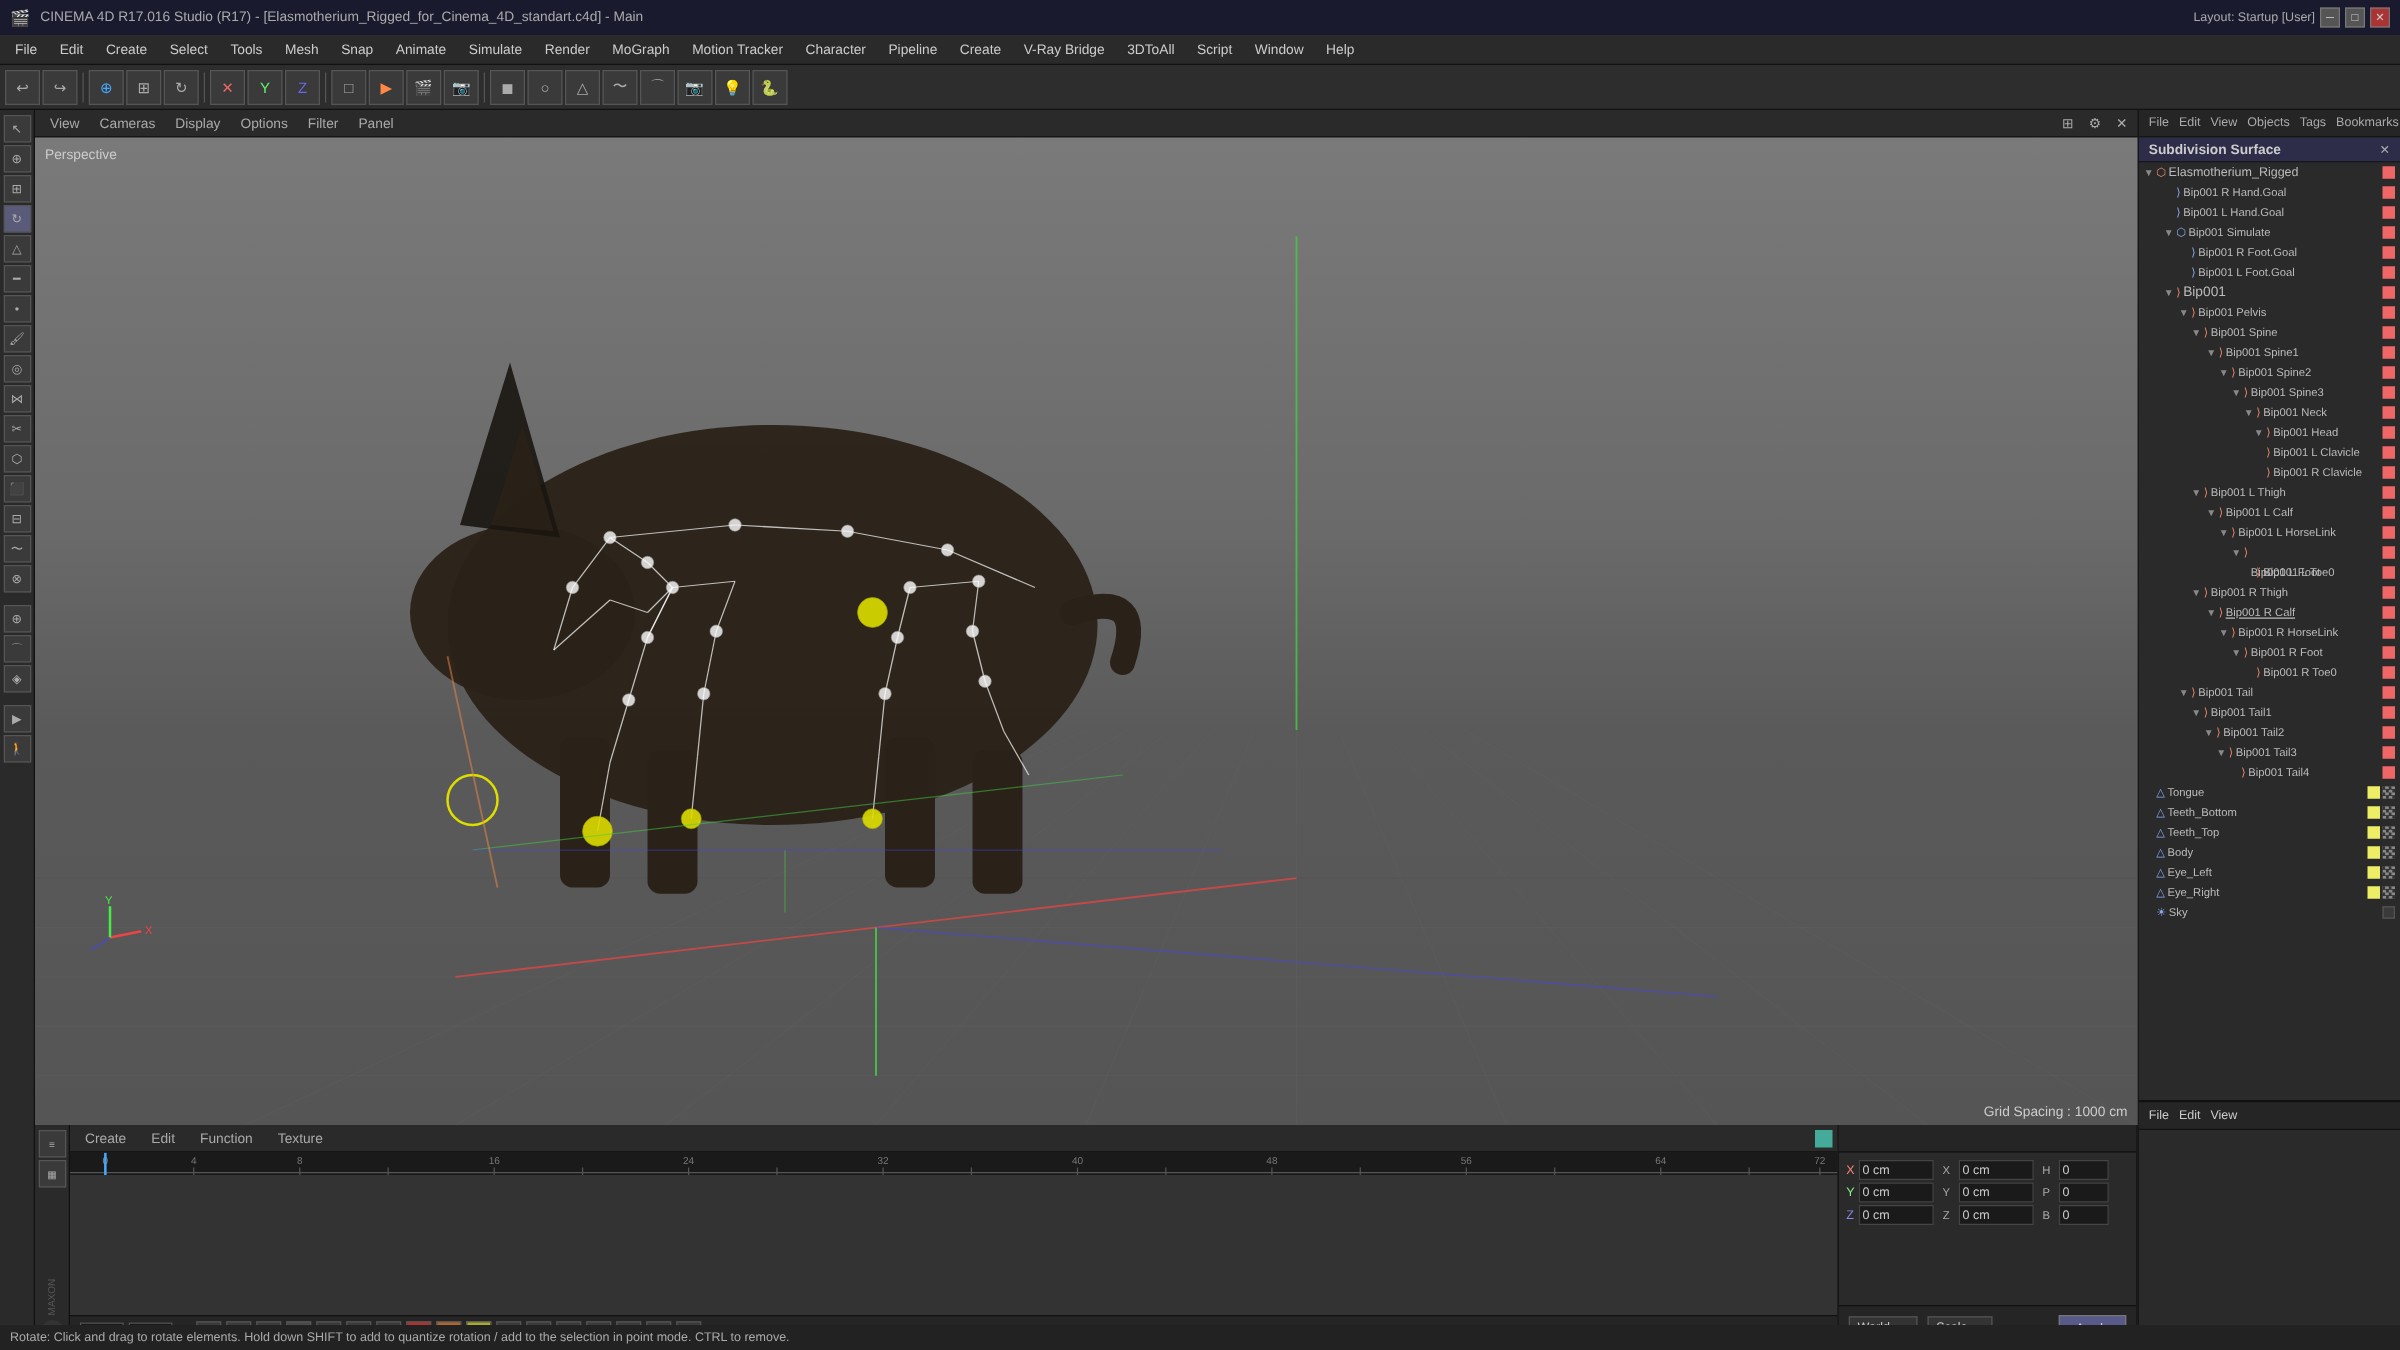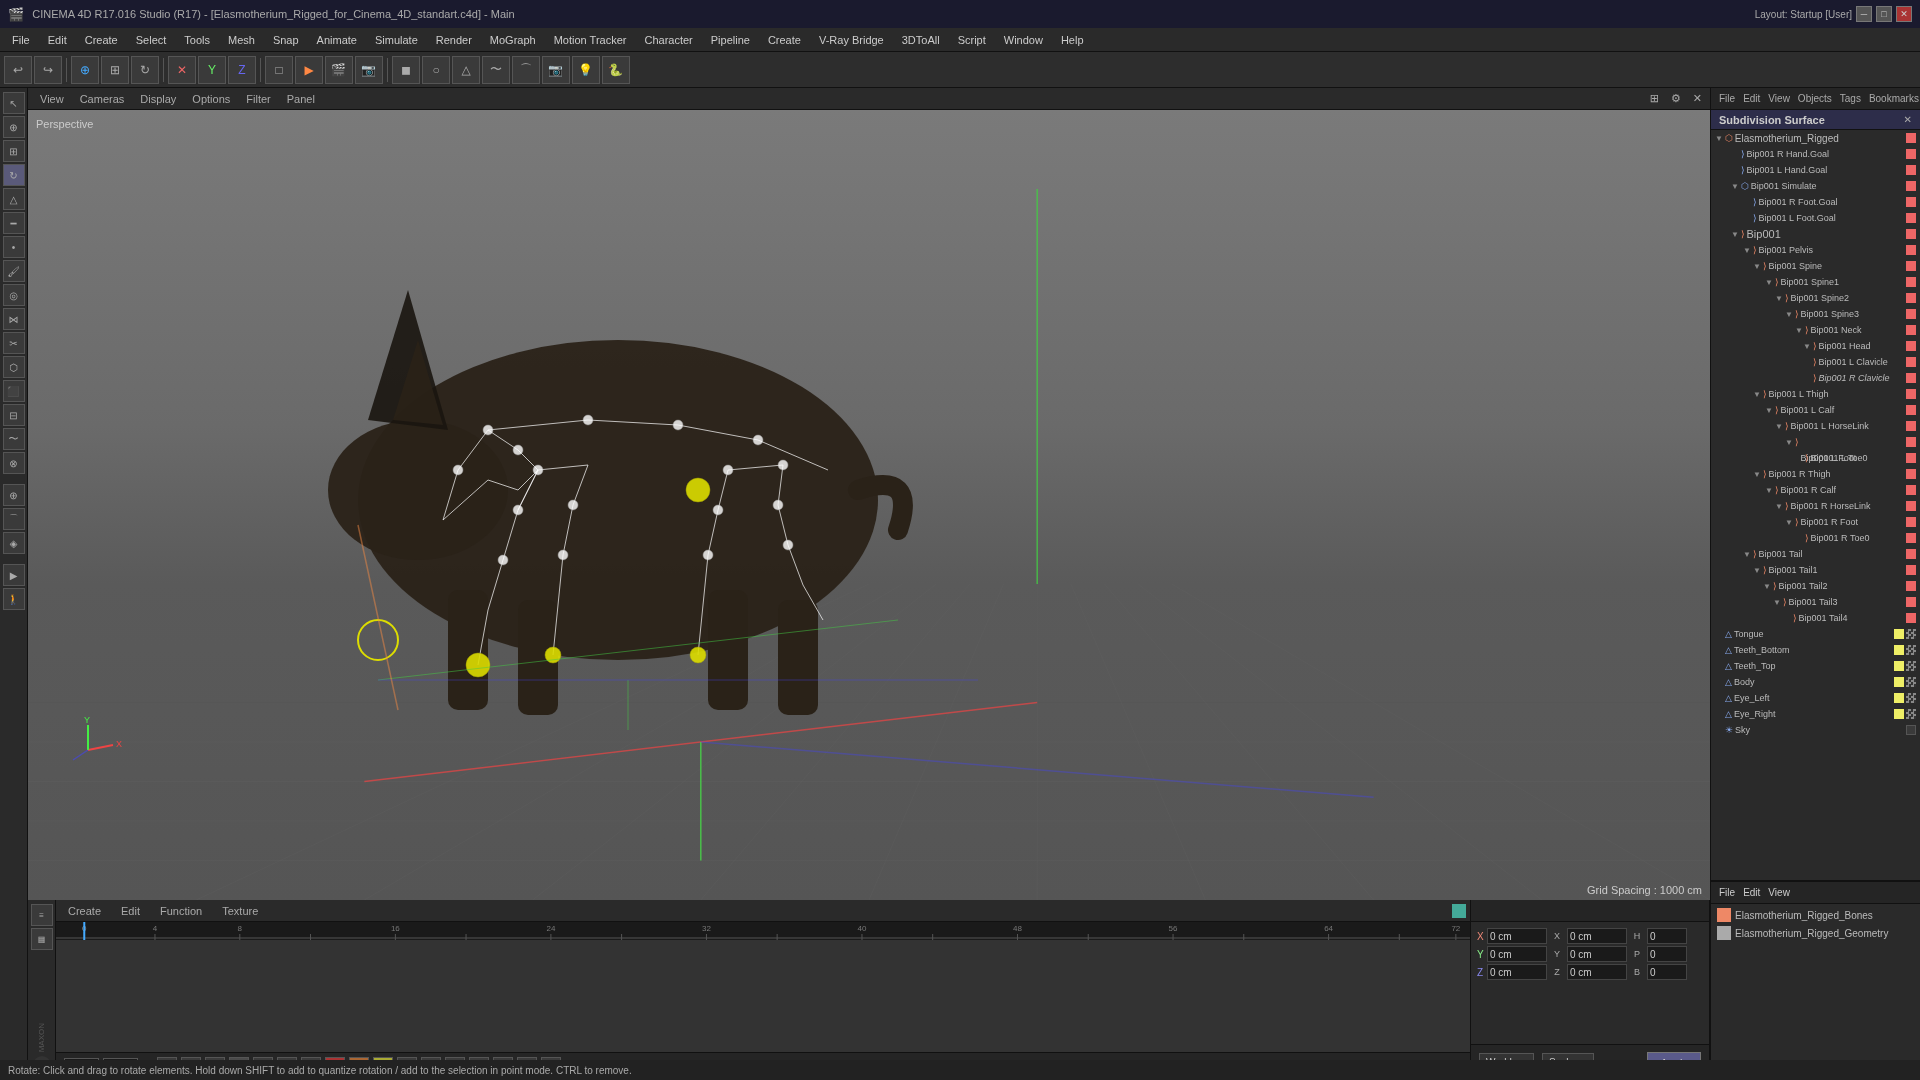--- a/index.html
+++ b/index.html
@@ -588,21 +588,21 @@
         <div class="om-row" style="padding-left:90px;">
           <span class="expand-icon"> </span>
           <span style="font-size:9px;color:#e86;margin-right:2px;">⟩</span>
           <span class="om-label" style="font-size:9px;">Bip001 L Clavicle</span>
           <div style="width:10px;height:10px;background:#e66;margin-left:2px;"></div>
         </div>
 
         <div class="om-row" style="padding-left:90px;">
           <span class="expand-icon"> </span>
           <span style="font-size:9px;color:#e86;margin-right:2px;">⟩</span>
-          <span class="om-label" style="font-size:9px;font-style:italic;">Bip001 R Clavicle</span>
+          <span class="om-label" style="font-size:9px;">Bip001 R Clavicle</span>
           <div style="width:10px;height:10px;background:#e66;margin-left:2px;"></div>
         </div>
 
         <div class="om-row" style="padding-left:40px;">
           <span class="expand-icon">▼</span>
           <span style="font-size:9px;color:#e86;margin-right:2px;">⟩</span>
           <span class="om-label" style="font-size:9px;">Bip001 L Thigh</span>
           <div style="width:10px;height:10px;background:#e66;margin-left:2px;"></div>
         </div>
 
@@ -637,21 +637,21 @@
         <div class="om-row" style="padding-left:40px;">
           <span class="expand-icon">▼</span>
           <span style="font-size:9px;color:#e86;margin-right:2px;">⟩</span>
           <span class="om-label" style="font-size:9px;">Bip001 R Thigh</span>
           <div style="width:10px;height:10px;background:#e66;margin-left:2px;"></div>
         </div>
 
         <div class="om-row" style="padding-left:52px;">
           <span class="expand-icon">▼</span>
           <span style="font-size:9px;color:#e86;margin-right:2px;">⟩</span>
-          <span class="om-label" style="font-size:9px;">Bip001 R Calf</span>
+          <span class="om-label" style="font-size:9px;text-decoration:underline;">Bip001 R Calf</span>
           <div style="width:10px;height:10px;background:#e66;margin-left:2px;"></div>
         </div>
 
         <div class="om-row" style="padding-left:62px;">
           <span class="expand-icon">▼</span>
           <span style="font-size:9px;color:#e86;margin-right:2px;">⟩</span>
           <span class="om-label" style="font-size:9px;">Bip001 R HorseLink</span>
           <div style="width:10px;height:10px;background:#e66;margin-left:2px;"></div>
         </div>
 
@@ -761,30 +761,20 @@
 
       </div>
     </div>
 
     <div id="om-bottom" style="height:200px;border-top:2px solid #111;display:flex;flex-direction:column;">
       <div id="ob-header">
         <span style="font-size:10px;cursor:pointer;">File</span>
         <span style="font-size:10px;cursor:pointer;">Edit</span>
         <span style="font-size:10px;cursor:pointer;">View</span>
       </div>
-      <div id="ob-content" style="flex:1;overflow-y:auto;">
-        <div class="ob-item">
-          <div style="width:14px;height:14px;background:#e86;margin-right:4px;"></div>
-          <span style="font-size:10px;color:#bbb;">Elasmotherium_Rigged_Bones</span>
-        </div>
-        <div class="ob-item">
-          <div style="width:14px;height:14px;background:#aaa;margin-right:4px;"></div>
-          <span style="font-size:10px;color:#bbb;">Elasmotherium_Rigged_Geometry</span>
-        </div>
-      </div>
     </div>
 
   </div>
 
 </div>
 
 <div id="bottom-bar">
   <span>Rotate: Click and drag to rotate elements. Hold down SHIFT to add to quantize rotation / add to the selection in point mode. CTRL to remove.</span>
 </div>
 

